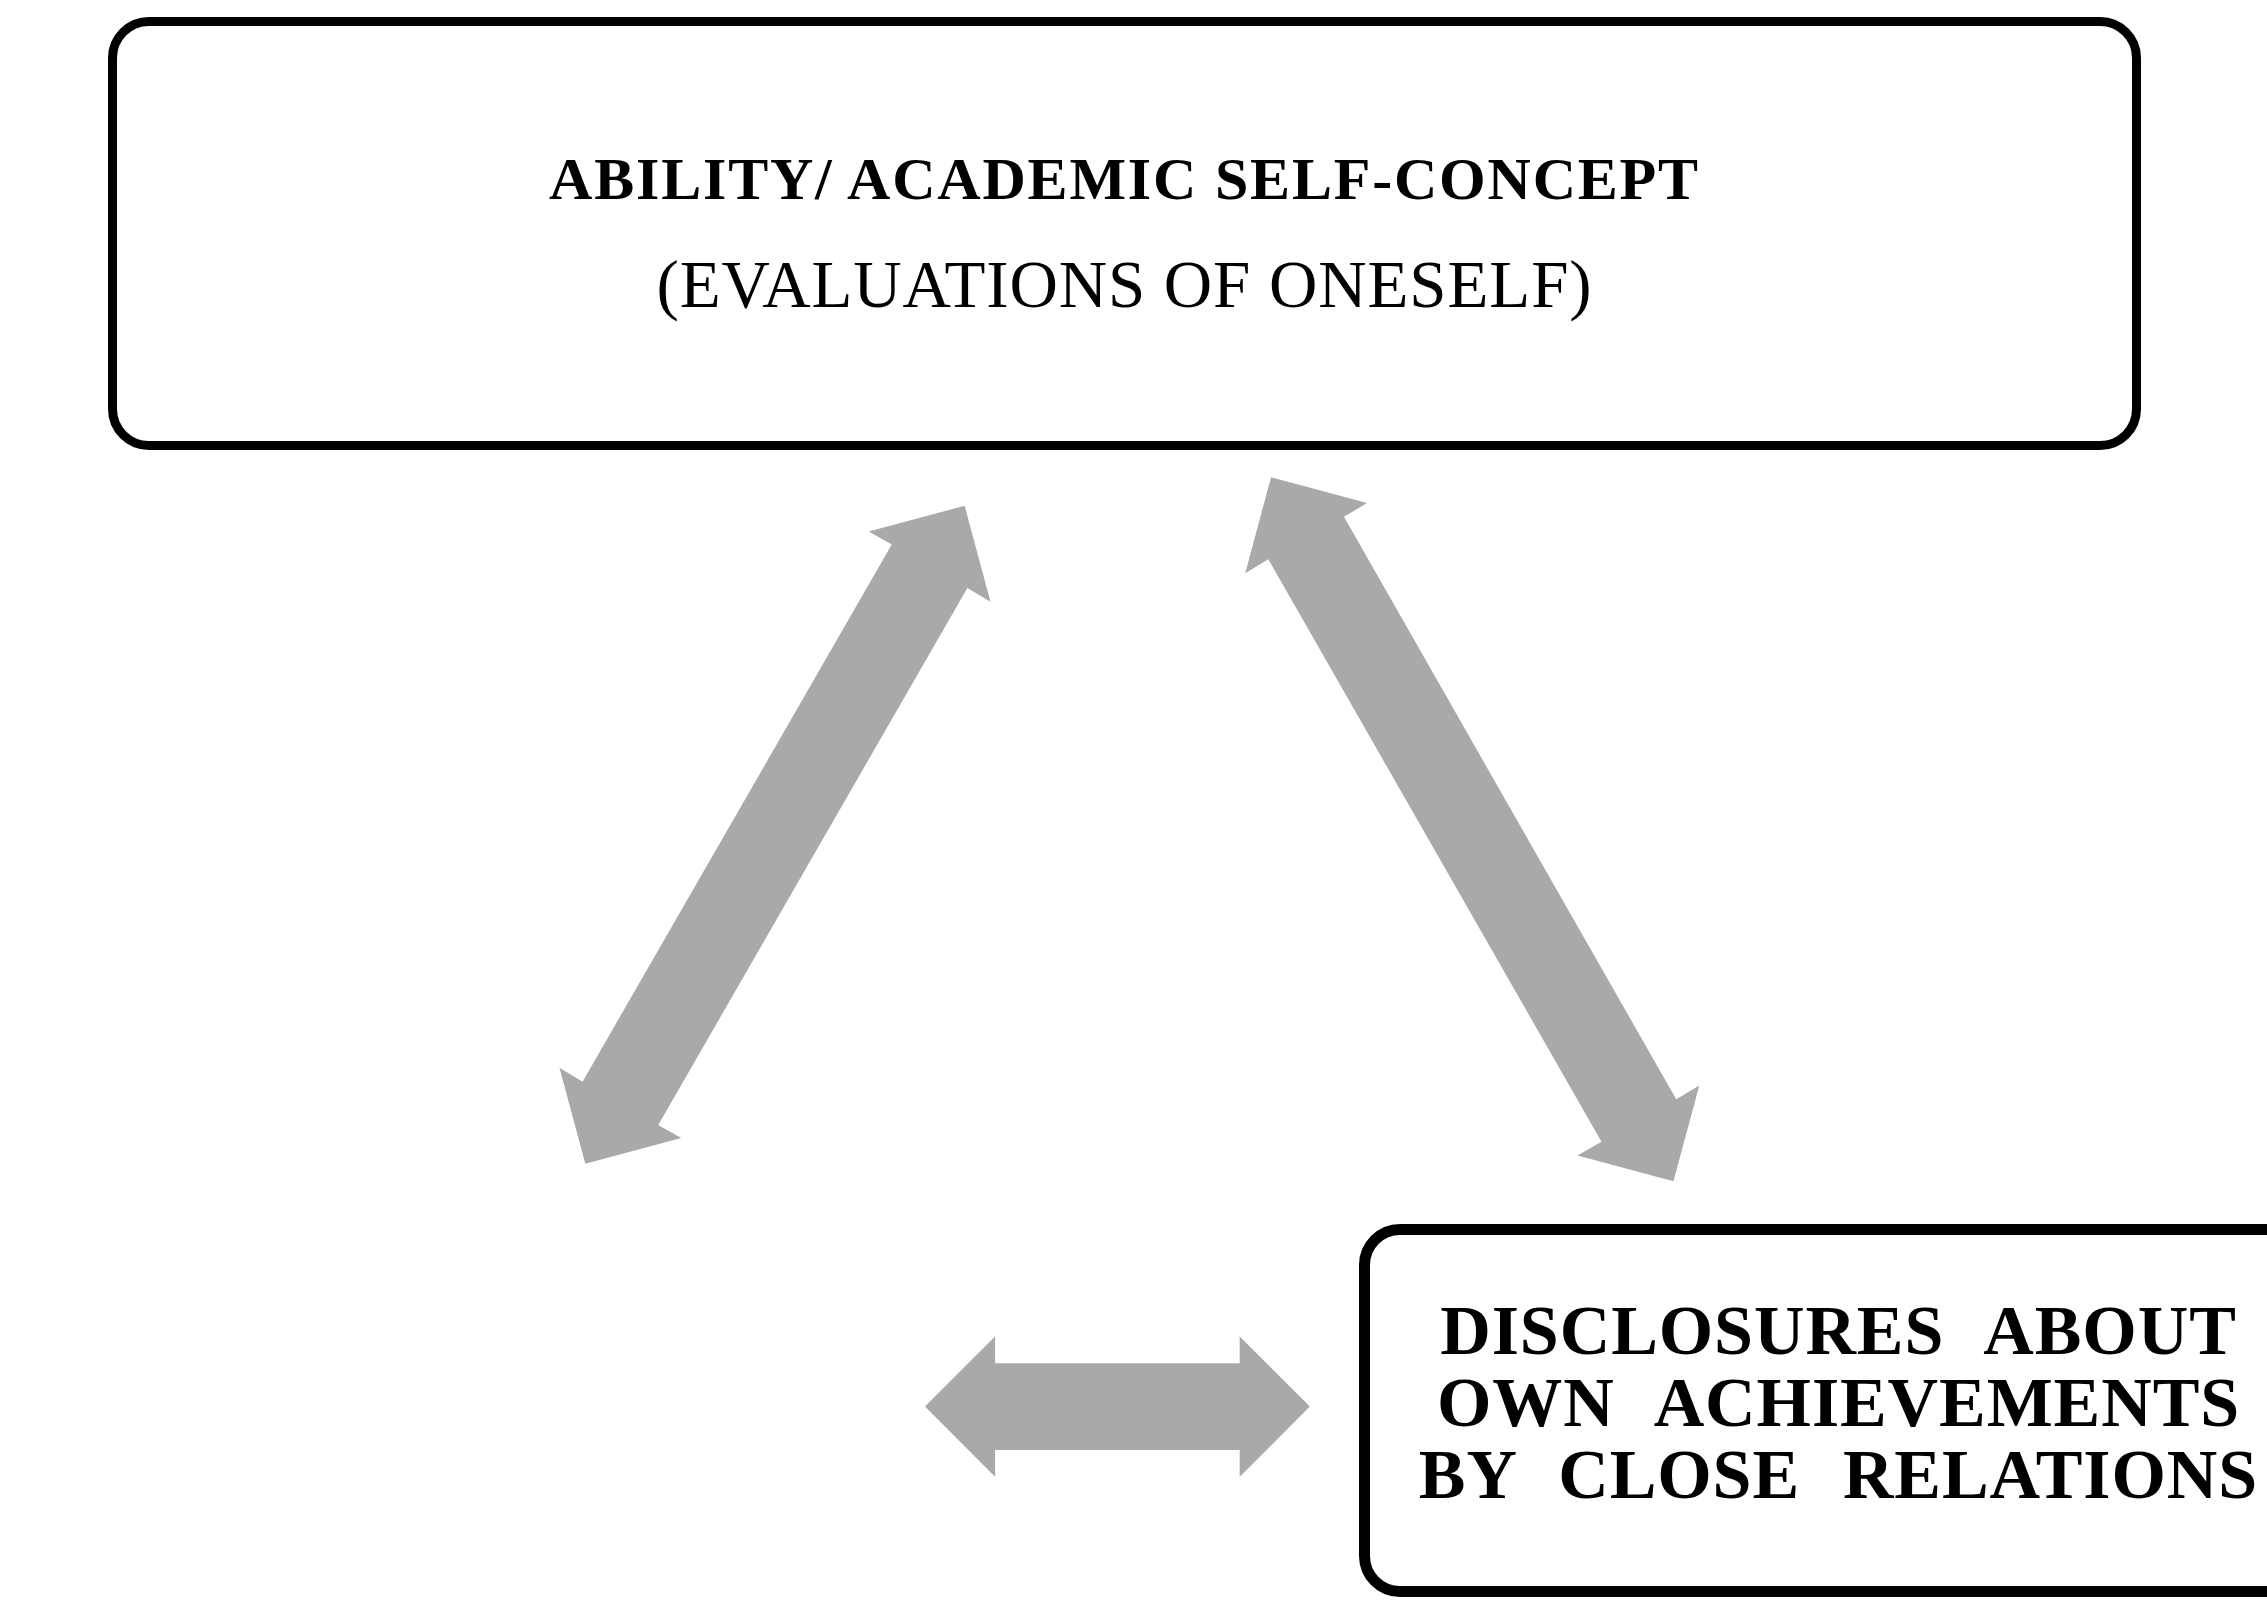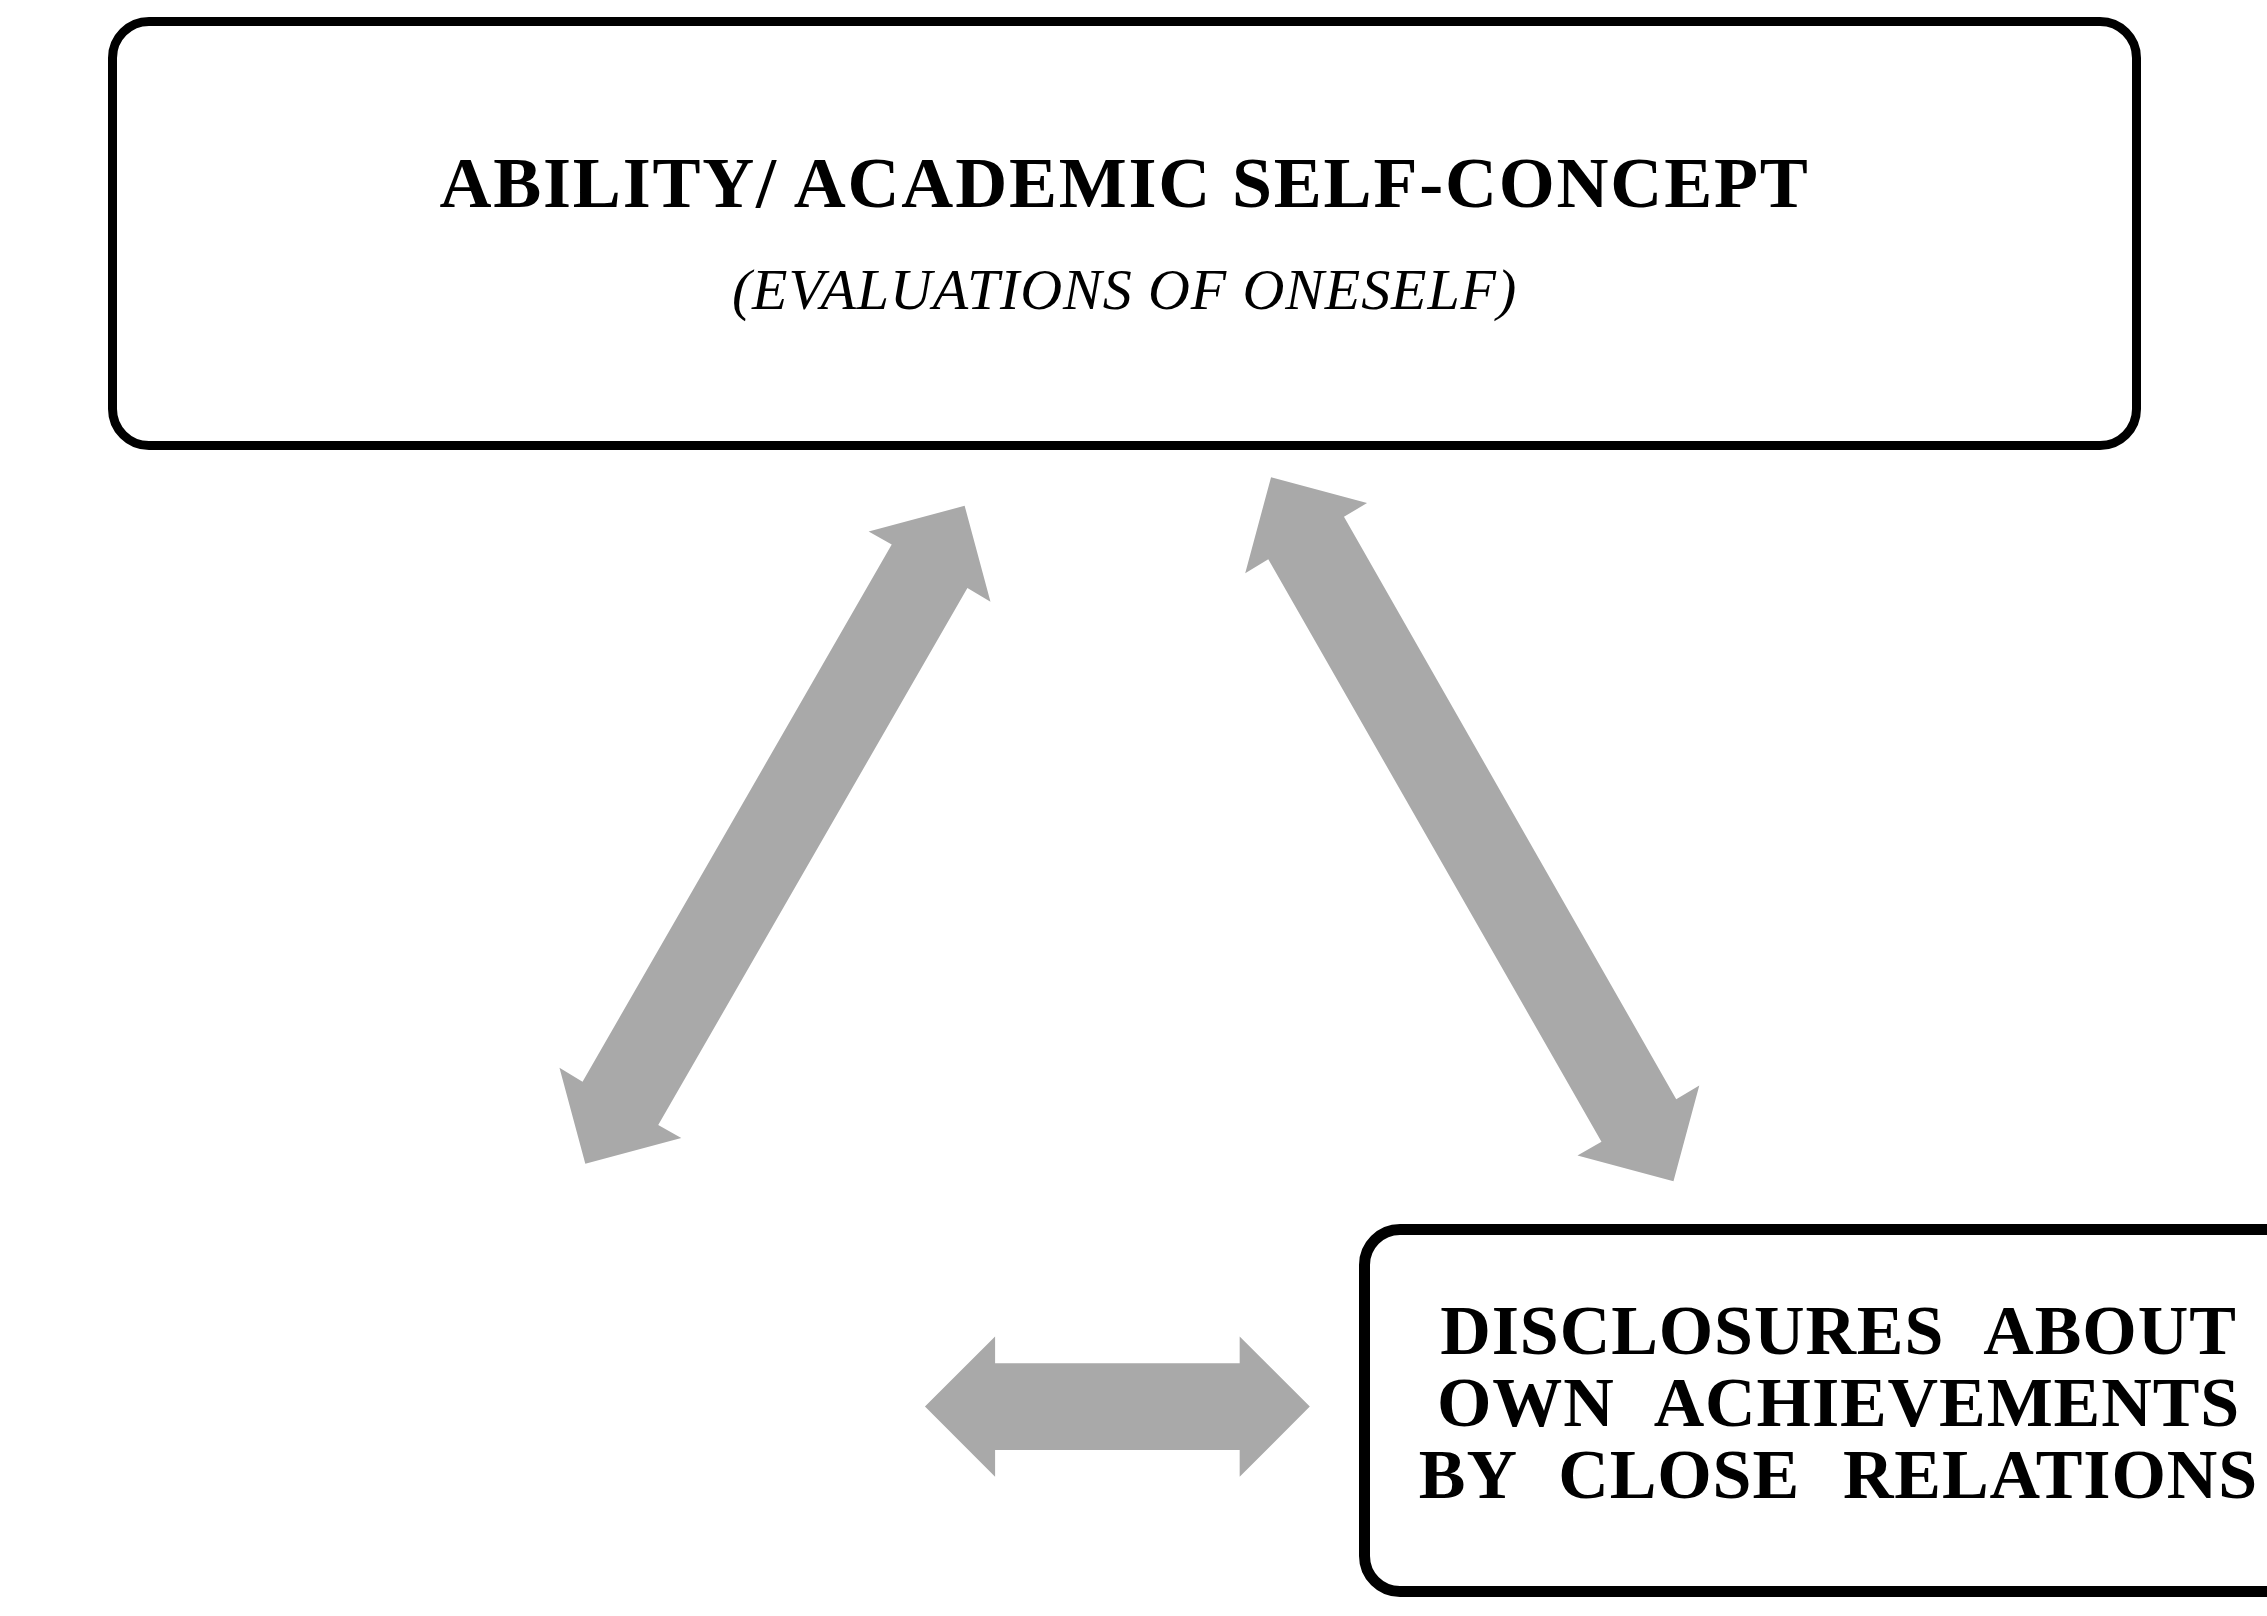--- a/index.html
+++ b/index.html
@@ -37,33 +37,32 @@
     text-align: center;
   }
   #box-self-concept {
     left: 108px;
     top: 16.6px;
     width: 2033px;
     height: 433px;
     gap: 42px;
   }
   #box-self-concept .title-line {
-    font-size: 72px;
+    font-size: 60px;
     font-weight: bold;
     line-height: 1;
     letter-spacing: 1.8px;
     white-space: nowrap;
   }
   #box-self-concept .subtitle-line {
-    font-size: 58px;
+    font-size: 67px;
     font-weight: normal;
     line-height: 1;
     letter-spacing: 0.9px;
     white-space: nowrap;
-    font-style: italic;
   }
   #box-experience {
     left: 18.5px;
     top: 1235px;
     width: 858px;
     height: 345px;
     border-width: 11px;
     border-radius: 37px;
   }
   #box-experience .line {

